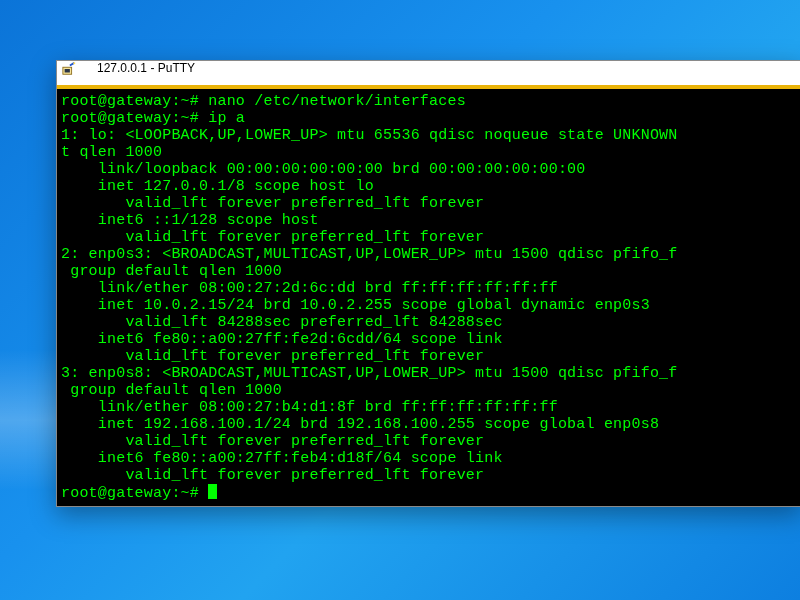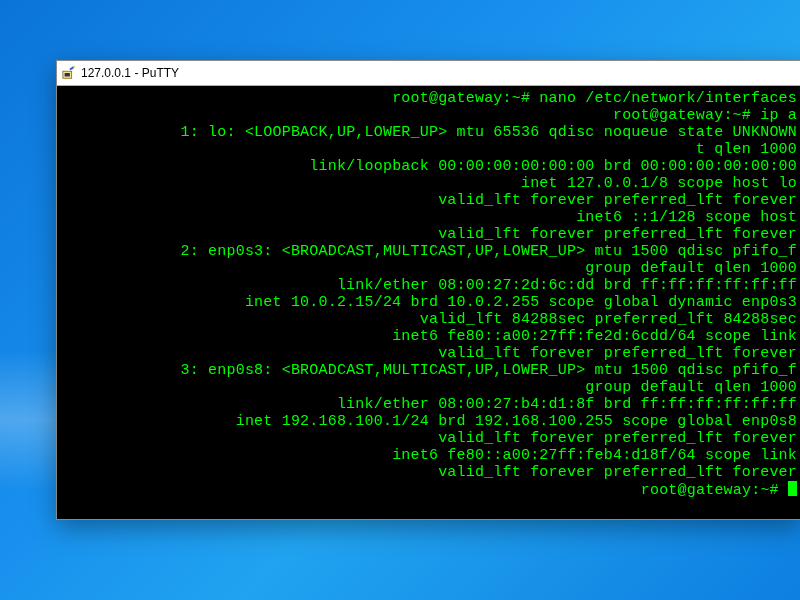--- a/index.html
+++ b/index.html
@@ -25,44 +25,43 @@
     right: 0;
     width: 744px;
     background: #000;
     border: 1px solid #8a8a8a;
     box-shadow: 0 8px 24px rgba(0,0,0,0.35);
   }
   .titlebar {
     height: 24px;
     background: #ffffff;
     display: flex;
-    align-items: center;
-    border-bottom: 1px solid #eab308;
+    border-bottom: 4px solid #eab308;
     font-size: 12px;
     color: #000;
     user-select: none;
+    gap: 16px;
   }
   .titlebar .icon {
     width: 16px; height: 16px;
     margin: 0 4px 0 4px;
     display: flex; align-items: center; justify-content: center;
   }
   .titlebar .title {
     flex: 0 0 auto;
   }
   .terminal {
     background: #000;
     color: #00ff00;
     font-family: "Courier New", Consolas, monospace;
     font-size: 15px;
     line-height: 17px;
-    padding: 4px 4px 20px 4px;
+    padding: 4px 4px 4px 4px;
     white-space: pre;
     letter-spacing: 0.2px;
-    text-align: right;
   }
   .terminal .line {
     white-space: pre;
   }
   .cursor {
     display: inline-block;
     width: 9px;
     height: 15px;
     background: #00ff00;
     vertical-align: -2px;

